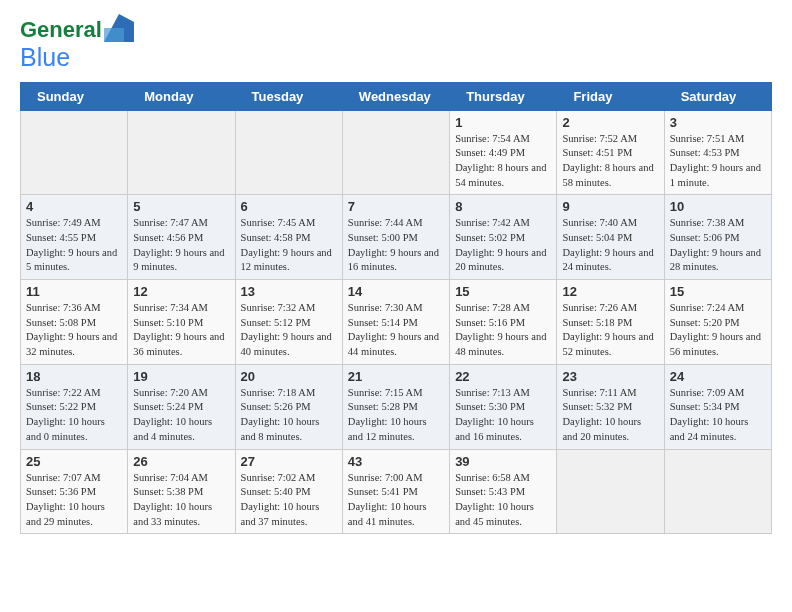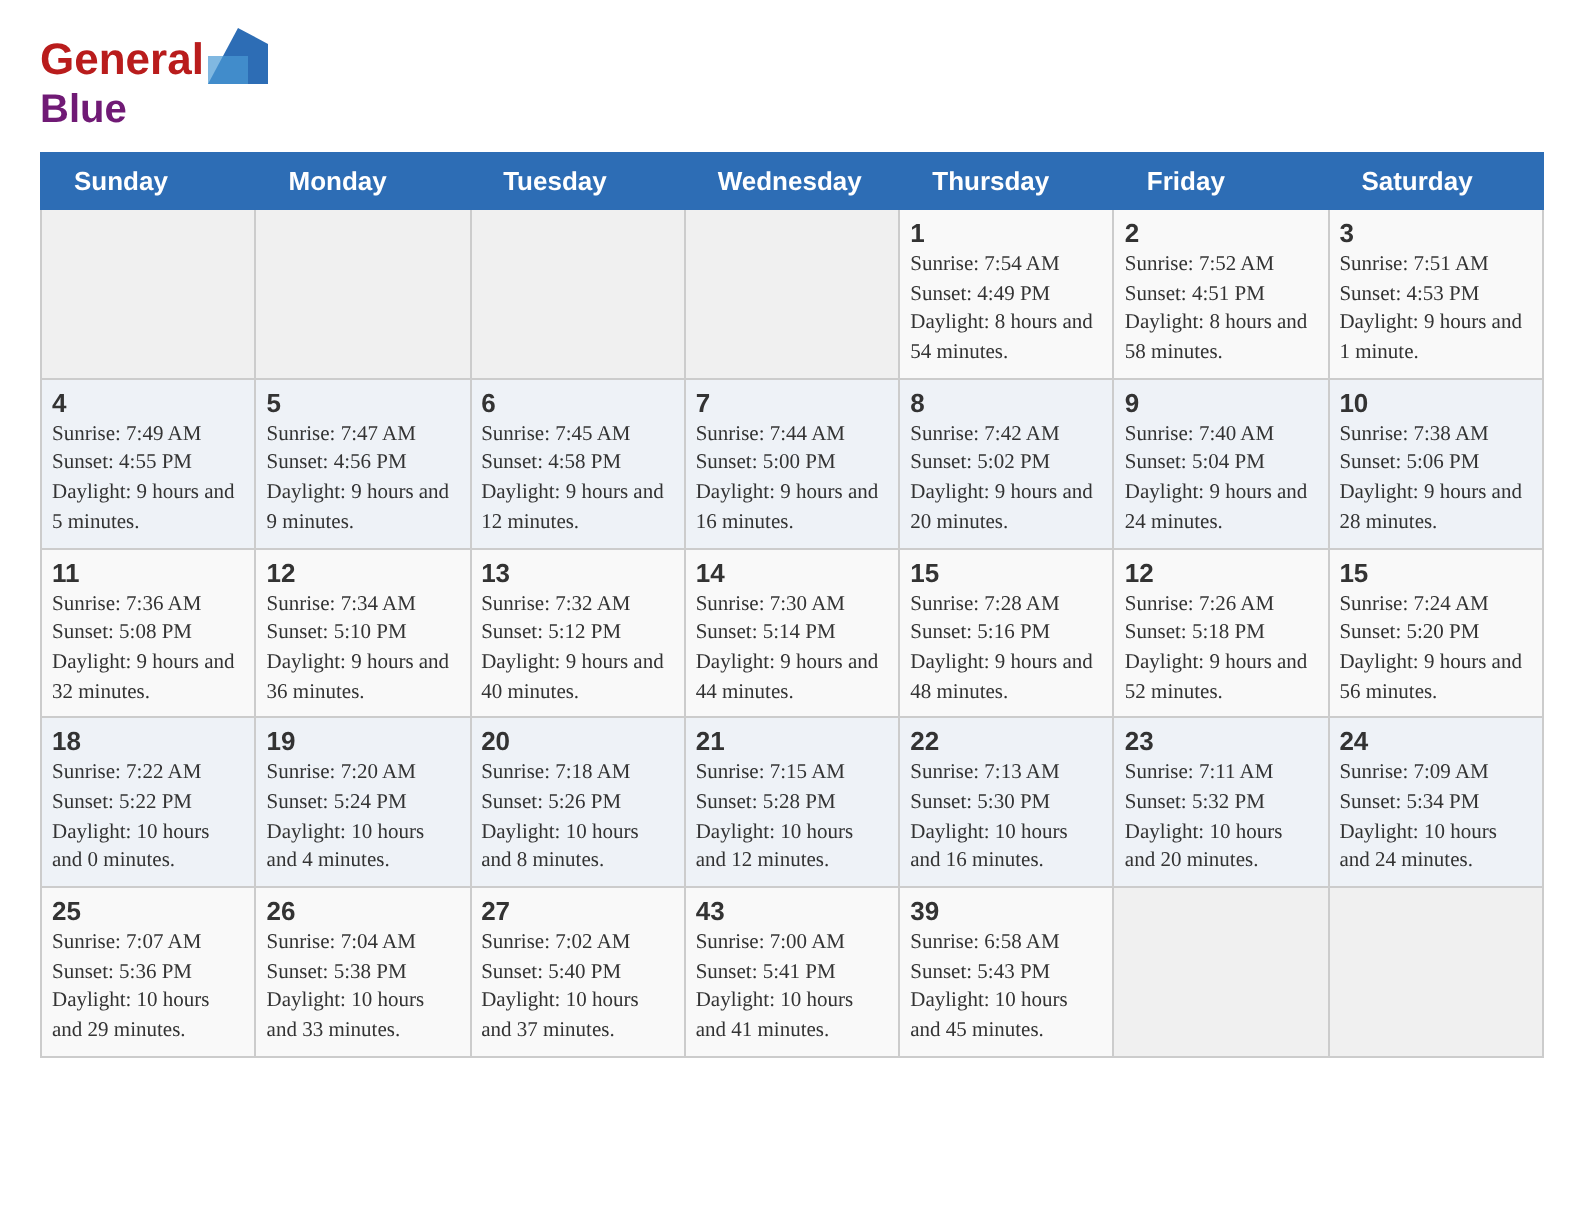--- a/index.html
+++ b/index.html
@@ -20,21 +20,21 @@
       display: flex;
       align-items: center;
     }
     .logo-text {
       font-size: 22px;
       font-weight: bold;
       color: #333;
       line-height: 1.1;
     }
     .logo-text span {
-      color: #b91c1c;
+      color: #15803d;
     }
     .logo-icon {
       width: 30px;
       height: 28px;
       margin-left: 2px;
       position: relative;
       top: -2px;
     }
     .title-area {
       text-align: right;
@@ -102,21 +102,21 @@
       <div style="display:flex;align-items:center;">
         <span class="logo-text">
           <span>General</span>
         </span>
         <svg class="logo-icon" viewBox="0 0 30 28" xmlns="http://www.w3.org/2000/svg">
           <polygon points="0,28 30,28 30,8 15,0" fill="#2d6db5"></polygon>
           <polygon points="0,28 20,28 20,14 0,14" fill="#4a9ad4" opacity="0.7"></polygon>
         </svg>
       </div>
       <div style="display:flex;align-items:center;">
-        <span class="logo-text" style="color:#701a75;font-size:20px;font-weight:bold;">Blue</span>
+        <span class="logo-text" style="color:#3b82f6;font-size:25px;font-weight:normal;">Blue</span>
       </div>
     </div>
   </div>
   <div class="title-area">
     <div class="main-title"></div>
     <div class="subtitle"></div>
   </div>
 </div>
 
 <table>

